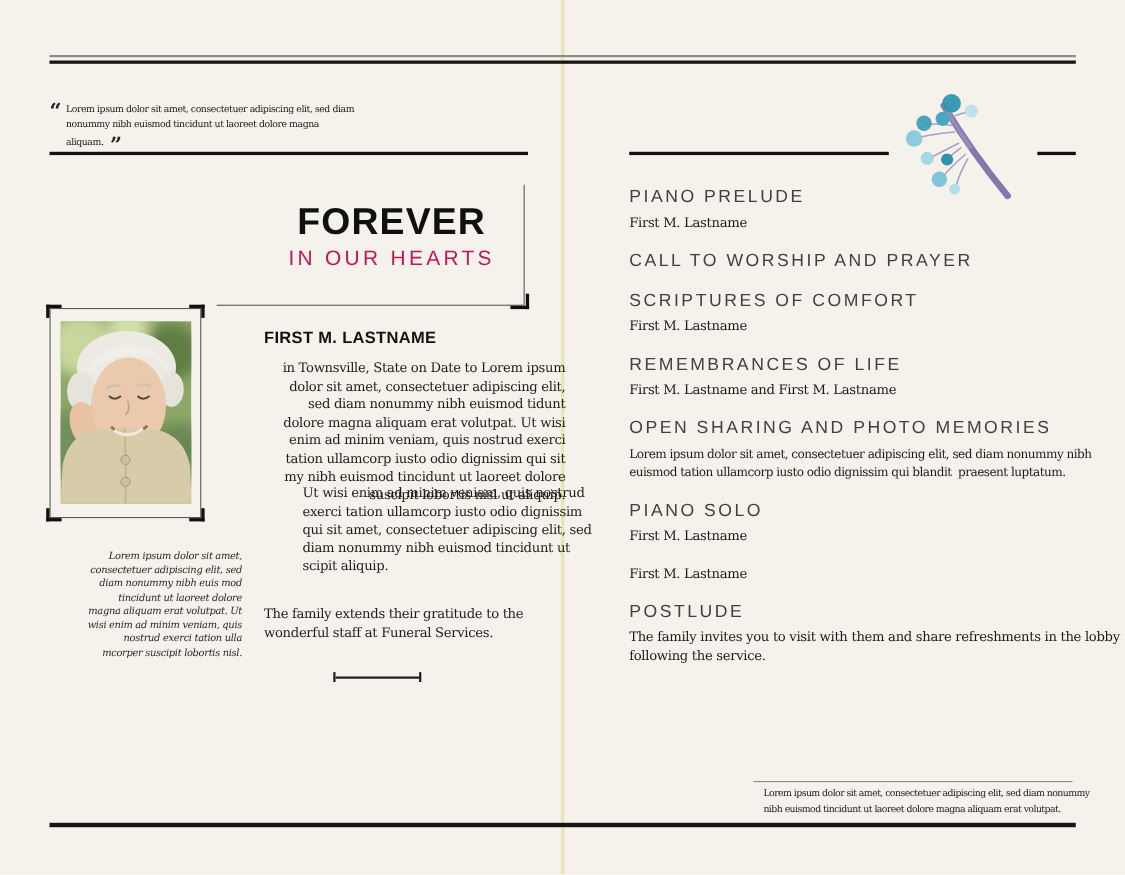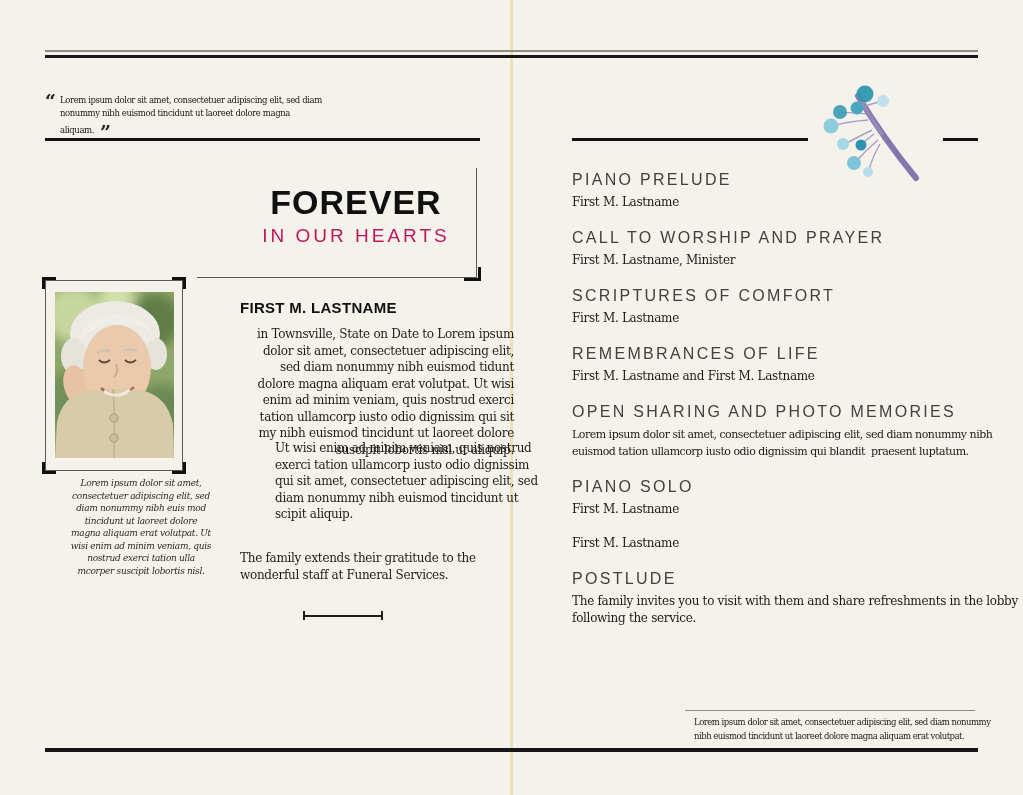--- a/index.html
+++ b/index.html
@@ -33,21 +33,21 @@
 
   
   #photo-frame{left:45px;top:280px;width:136px;height:189px;border:1px solid #5a5a55;}
   .corner{position:absolute;width:11px;height:9px;}
   .corner.tl{left:-4px;top:-4px;border-left:3px solid #101010;border-top:3px solid #101010;}
   .corner.tr{right:-4px;top:-4px;border-right:3px solid #101010;border-top:3px solid #101010;}
   .corner.bl{left:-4px;bottom:-4px;border-left:3px solid #101010;border-bottom:3px solid #101010;}
   .corner.br{right:-4px;bottom:-4px;border-right:3px solid #101010;border-bottom:3px solid #101010;}
   #photo{position:absolute;left:9px;top:11px;width:119px;height:166px;}
 
-  #photo-caption{left:62px;top:477px;width:158px;text-align:center;font-style:italic;font-size:9px;letter-spacing:-0.3px;line-height:12.5px;color:#2a2a2a;}
+  #photo-caption{left:62px;top:500px;width:158px;text-align:right;font-style:italic;font-size:9px;letter-spacing:-0.3px;line-height:12.5px;color:#2a2a2a;}
 
   
   #name-heading{left:240px;top:299px;font-family:"Liberation Sans",sans-serif;font-weight:bold;font-size:15px;letter-spacing:0.3px;color:#111;}
   .bio{left:240px;width:274px;font-size:12px;letter-spacing:-0.3px;line-height:16.5px;}
   #bio1{top:326px;text-align:right;}
   #bio2{top:440px;margin-left:35px;}
   #gratitude{left:240px;top:550px;width:255px;font-size:12px;letter-spacing:-0.3px;line-height:17px;}
   #small-divider{left:303px;top:611px;width:76px;height:9px;border-left:2px solid #1d1d1d;border-right:2px solid #1d1d1d;background:linear-gradient(#1d1d1d,#1d1d1d) center/100% 2px no-repeat;}
 
   
@@ -174,21 +174,20 @@
   <div class="abs" id="gratitude">The family extends their gratitude to the wonderful staff at Funeral Services.</div>
   <div class="abs" id="small-divider"></div>
 
   <div class="abs" id="services">
     <div class="service-item">
       <div class="service-heading">PIANO PRELUDE</div>
       <div class="service-detail">First M. Lastname</div>
     </div>
     <div class="service-item">
       <div class="service-heading">CALL TO WORSHIP AND PRAYER</div>
-      <div class="service-detail">First M. Lastname, Minister</div>
     </div>
     <div class="service-item">
       <div class="service-heading">SCRIPTURES OF COMFORT</div>
       <div class="service-detail">First M. Lastname</div>
     </div>
     <div class="service-item">
       <div class="service-heading">REMEMBRANCES OF LIFE</div>
       <div class="service-detail">First M. Lastname and First M. Lastname</div>
     </div>
     <div class="service-item">

